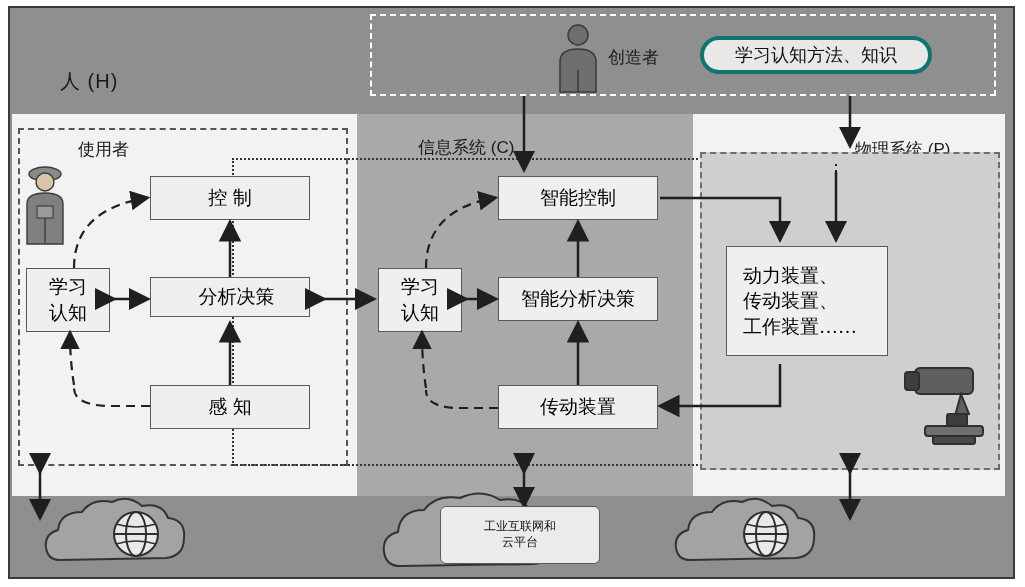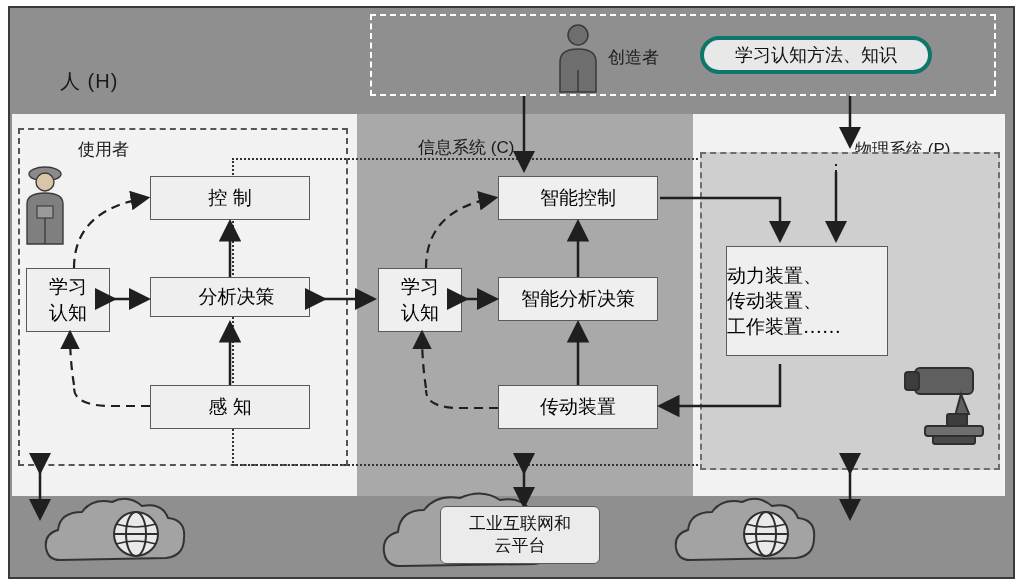--- a/index.html
+++ b/index.html
@@ -137,21 +137,21 @@
     position: absolute;
     left: 440px; top: 506px;
     width: 160px; height: 58px;
     background: #ebebeb;
     border: 1px solid #5a5a5a;
     border-radius: 6px;
     display: flex;
     align-items: center;
     justify-content: center;
     text-align: center;
-    font-size: 17px;
+    font-size: 12px;
     color: #111111;
     line-height: 1.3;
     box-sizing: border-box;
   }
   svg.overlay {
     position: absolute;
     left: 0; top: 0;
     width: 1025px; height: 587px;
     pointer-events: none;
   }
@@ -214,21 +214,21 @@
   <div class="node" style="left:150px; top:385px; width:160px; height:44px;">感 知</div>
   <div class="node multi" style="left:26px; top:268px; width:84px; height:64px; white-space:pre-line;">学习
 认知</div>
 
   <div class="node" style="left:498px; top:277px; width:160px; height:44px;">智能分析决策</div>
   <div class="node" style="left:498px; top:176px; width:160px; height:44px;">智能控制</div>
   <div class="node" style="left:498px; top:385px; width:160px; height:44px;">传动装置</div>
   <div class="node multi" style="left:378px; top:268px; width:84px; height:64px; white-space:pre-line;">学习
 认知</div>
 
-  <div class="node multi" style="left:726px; top:246px; width:162px; height:110px; white-space:pre-line; text-align:left; padding-left:0; justify-content:flex-start;font-family:Liberation Serif, serif;">动力装置、
+  <div class="node multi" style="left:726px; top:246px; width:162px; height:110px; white-space:pre-line; text-align:left; padding-left:16px; justify-content:flex-start;font-family:Liberation Serif, serif;">动力装置、
 传动装置、
 工作装置……</div>
 
   <svg class="overlay">
 
     <g>
       <path d="M60 560 Q48 560 46 548 Q44 534 58 530 Q60 512 82 512 Q92 498 112 502 Q128 494 142 506 Q162 502 168 518 Q186 520 184 538 Q184 556 166 558 Z" fill="#a3a3a3" stroke="#333333" stroke-width="2"></path>
     </g>
 
     <g>

